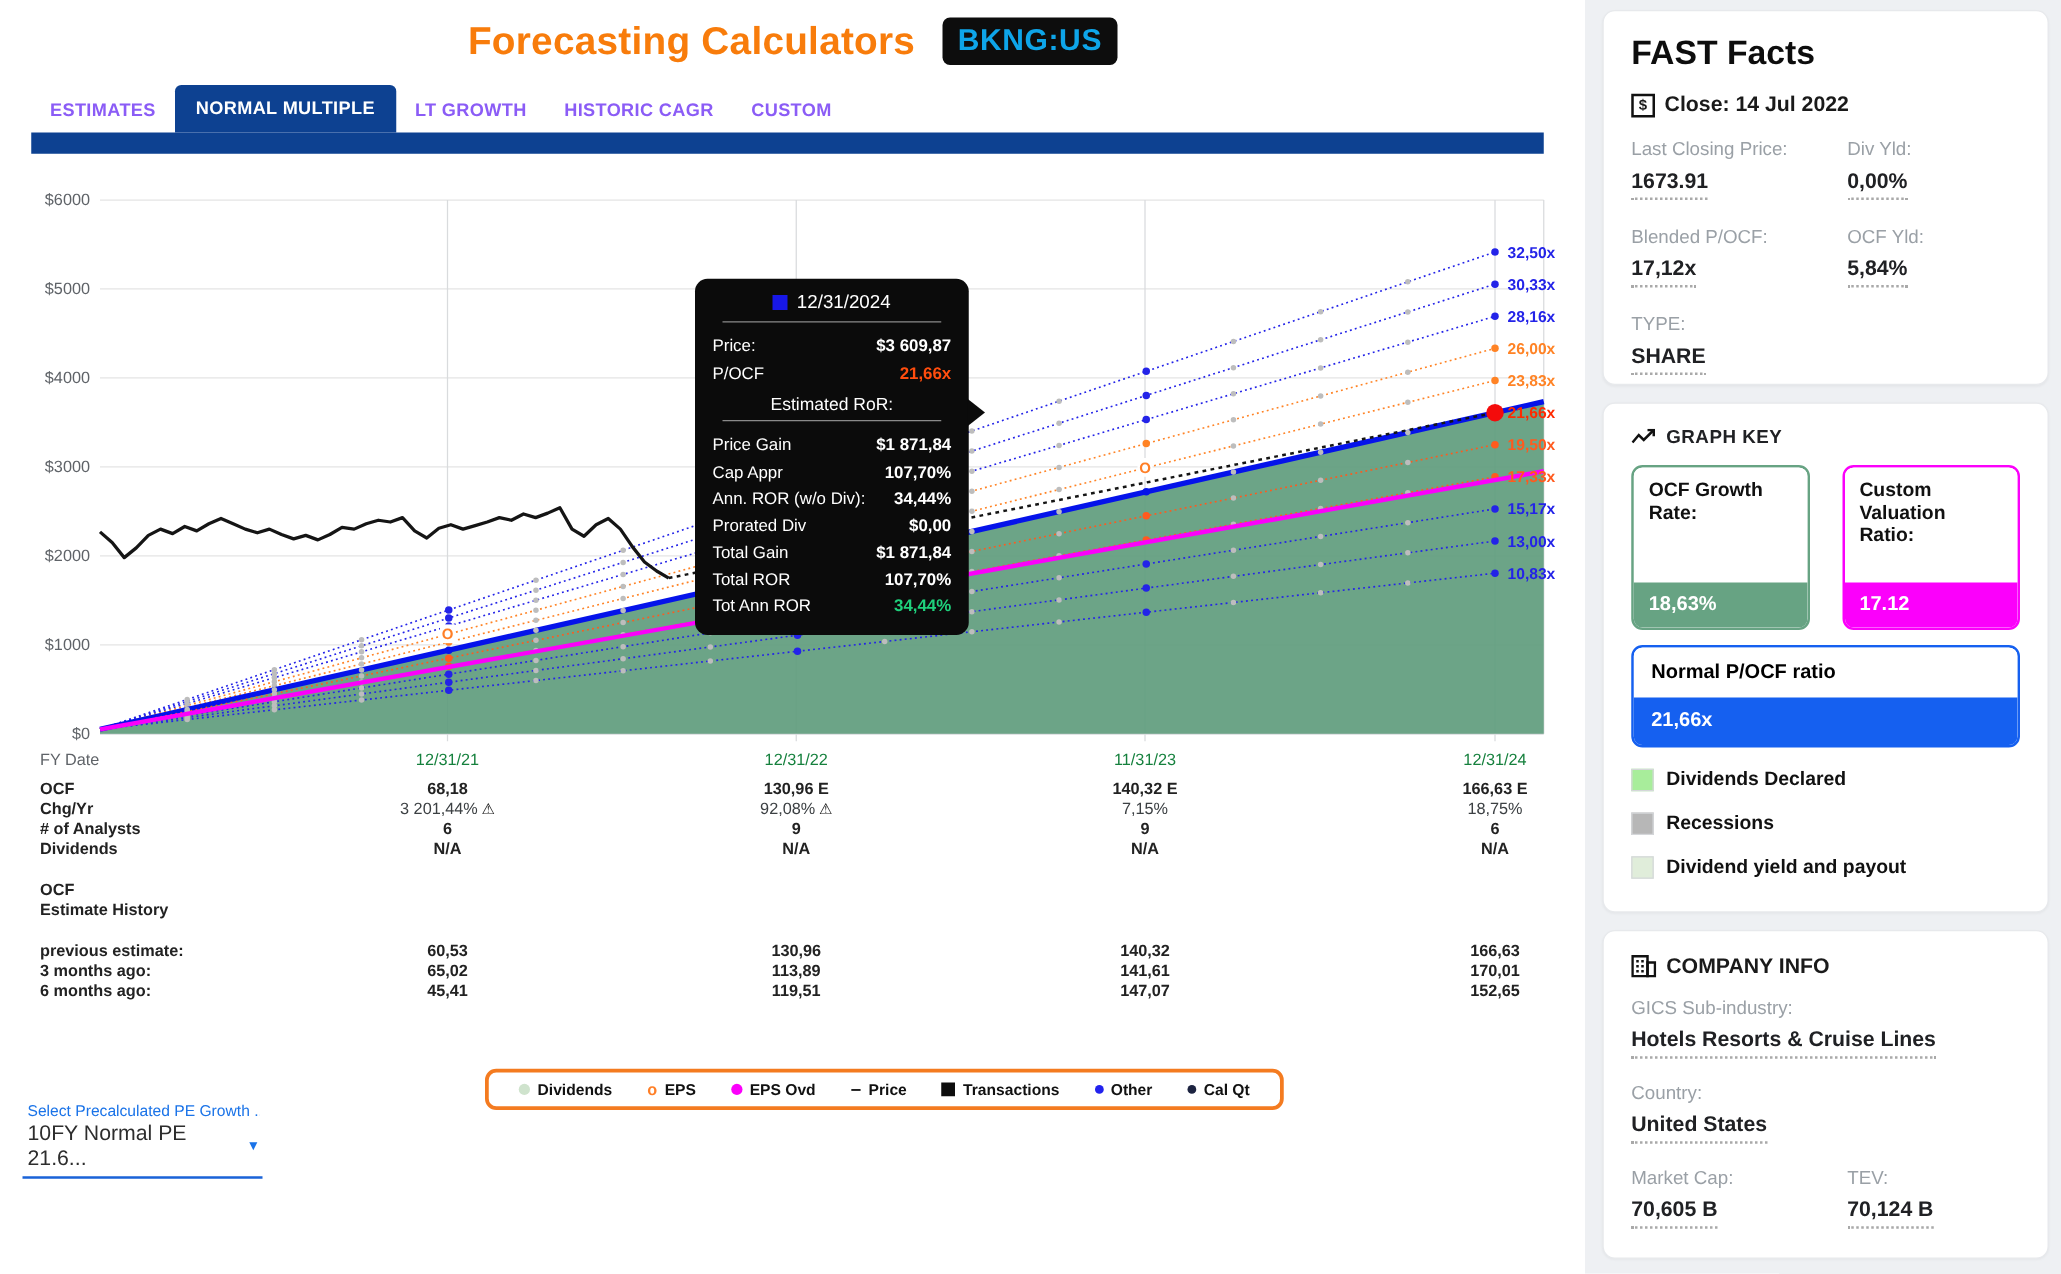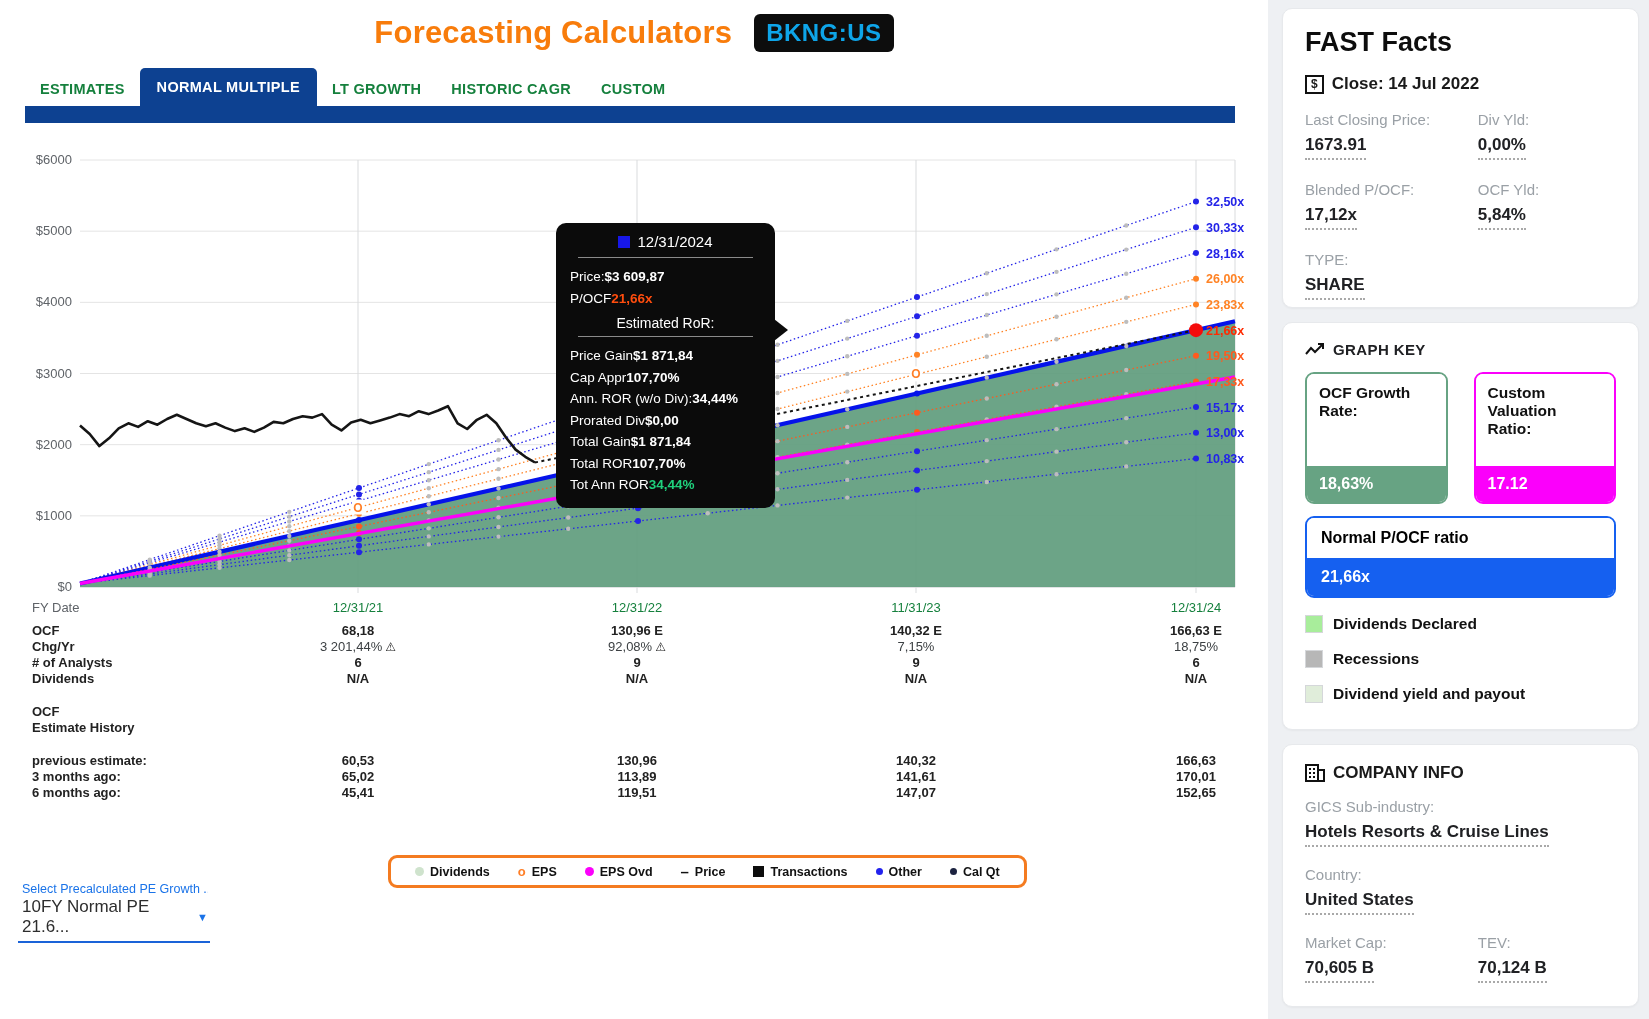--- a/index.html
+++ b/index.html
@@ -10,21 +10,21 @@
   
   .hdr { position:absolute; left:0; top:14px; width:1268px; display:flex;
          justify-content:center; align-items:center; gap:22px; }
   .hdr h1 { color:#f87c0b; font-size:31px; font-weight:800; letter-spacing:.2px; }
   .ticker { background:#0d0d0d; color:#0ea5e9; font-weight:800; font-size:24px;
             padding:5px 12px; border-radius:6px; letter-spacing:.5px; }
 
   
   .tabs { position:absolute; left:25px; top:70px; width:1210px; height:36px;
           display:flex; align-items:flex-end; }
-  .tab { font-size:14.5px; font-weight:600; color:#15803d; padding:9px 15px;
+  .tab { font-size:14.5px; font-weight:600; color:#8b5cf6; padding:9px 15px;
          letter-spacing:.3px; cursor:pointer; }
   .tab.active { background:#0d4191; color:#fff; border-radius:5px 5px 0 0;
                 padding:11px 17px; }
   .navbar { position:absolute; left:25px; top:106px; width:1210px; height:17px;
             background:#0d4191; }
 
   
   #chart-wrap { position:absolute; left:20px; top:148px; width:1260px; height:460px; }
   #chart-svg { position:absolute; left:0; top:0; }
 
@@ -32,21 +32,21 @@
   .tooltip { position:absolute; left:556px; top:223px; width:219px;
              background:#0b0b0b; border-radius:10px; color:#fff;
              padding:10px 14px 12px 14px; z-index:5; }
   .tooltip .arrow { position:absolute; right:-13px; top:96px; width:0; height:0;
                     border-top:11px solid transparent; border-bottom:11px solid transparent;
                     border-left:14px solid #0b0b0b; }
   .tt-title { display:flex; justify-content:center; align-items:center; gap:7px;
               font-size:15px; padding-bottom:7px; }
   .tt-sq { width:12px; height:12px; background:#1717e8; display:inline-block; }
   .tt-hr { border:none; border-top:1px solid #8a8a8a; margin:0 8px 8px 8px; }
-  .tt-row { display:flex; justify-content:flex-start; font-size:13.5px;
+  .tt-row { display:flex; justify-content:space-between; font-size:13.5px;
             line-height:21.5px; }
   .tt-row .v { font-weight:800; }
   .tt-head { text-align:center; font-size:14px; margin:6px 0 5px 0; }
   .v-orange { color:#ff4d0e; }
   .v-green { color:#1fd07c; }
 
   
   #ftable { position:absolute; left:20px; top:600px; width:1245px; height:205px;
             font-size:13px; color:#222; }
   .frow { position:absolute; left:0; width:100%; height:16px; }

